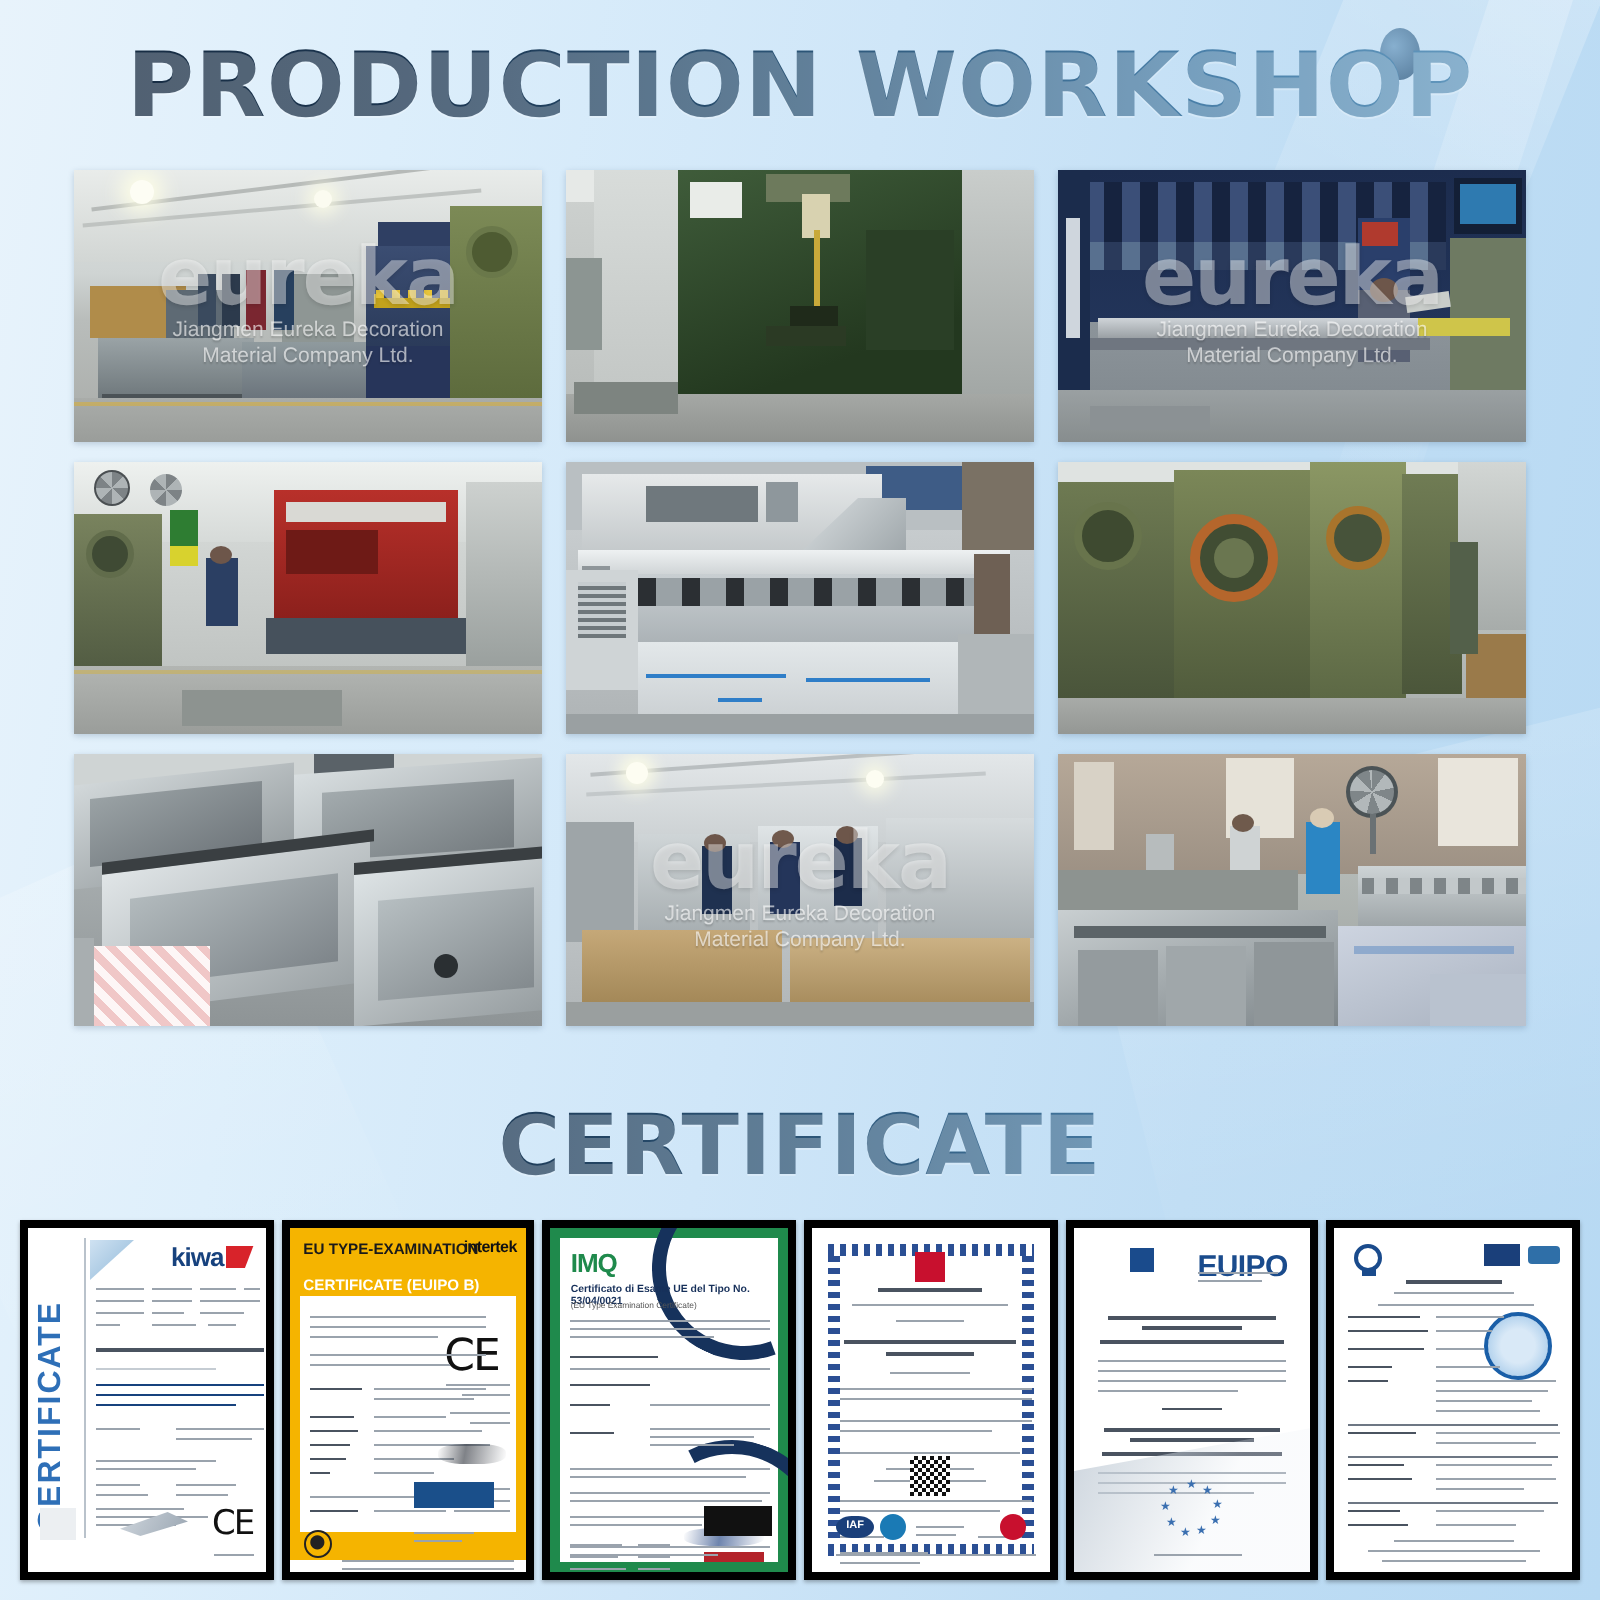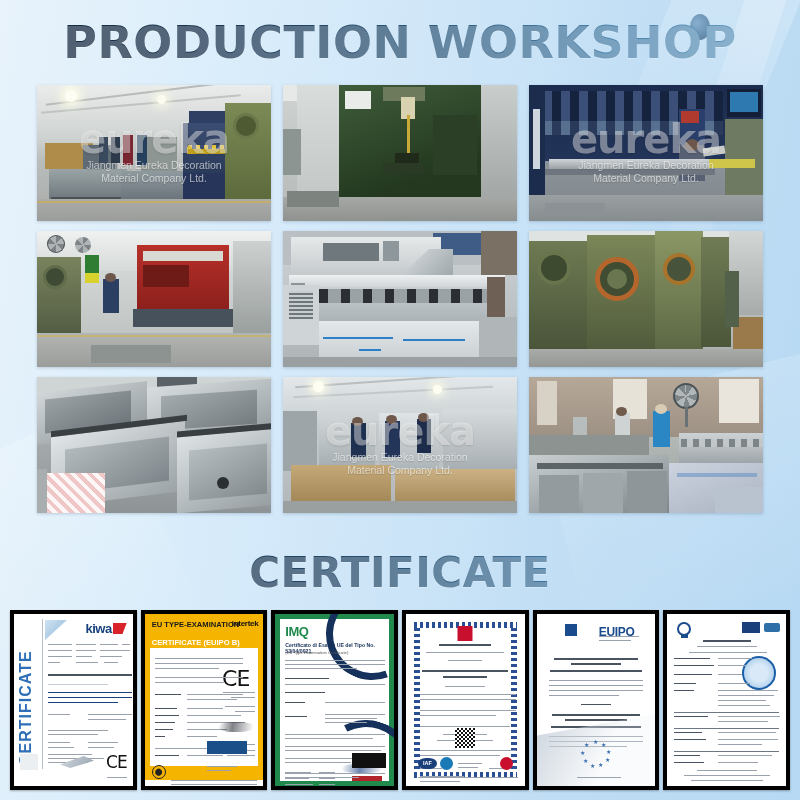--- a/index.html
+++ b/index.html
@@ -93,21 +93,21 @@
        #fff; }
   .c4 .logo{ position:absolute; left:50%; transform:translateX(-50%); top:12px; width:15px; height:15px; background:#c8102e;}
   .c4 .qr{ position:absolute; left:50%; transform:translateX(-50%); bottom:38px; width:20px; height:20px;
      background:repeating-conic-gradient(#111 0 25%,#fff 0 50%) 0 0/4px 4px;}
   .c4 .iaf{ position:absolute; left:12px; bottom:17px; width:19px; height:11px; background:#1a3f7a; border-radius:50%/60%;
      color:#fff; font-size:5.5px; text-align:center; line-height:11px; font-weight:700;}
   .c4 .cnas{ position:absolute; left:34px; bottom:16px; width:13px; height:13px; border-radius:50%; background:#1a7ab5;}
   .c4 .seal{ position:absolute; right:12px; bottom:16px; width:13px; height:13px; border-radius:50%; background:#c8102e;}
 
   
-  .c5 .euipo{ position:absolute; left:50%; transform:translateX(-50%); top:12px; font-size:12px; font-weight:800;
+  .c5 .euipo{ position:absolute; left:50%; transform:translateX(-50%); top:12px; font-size:15px; font-weight:800;
      color:#1a4b8c; letter-spacing:-.3px;}
   .c5 .eubox{ position:absolute; left:28px; top:10px; width:12px; height:12px; background:#1a4b8c;}
   .c5 .gray{ position:absolute; left:0; bottom:0; width:100%; height:72px;
      background:linear-gradient(115deg,rgba(195,205,215,.85),rgba(235,240,245,.25) 60%);
      clip-path:polygon(0 30%,100% 0,100% 100%,0 100%);}
   .c5 .stars{ position:absolute; left:50%; transform:translateX(-50%); bottom:20px; width:34px; height:28px;
      color:#3a6fb0; font-size:6px; }
   .c5 .stars i{ position:absolute; font-style:normal; }
 
   

